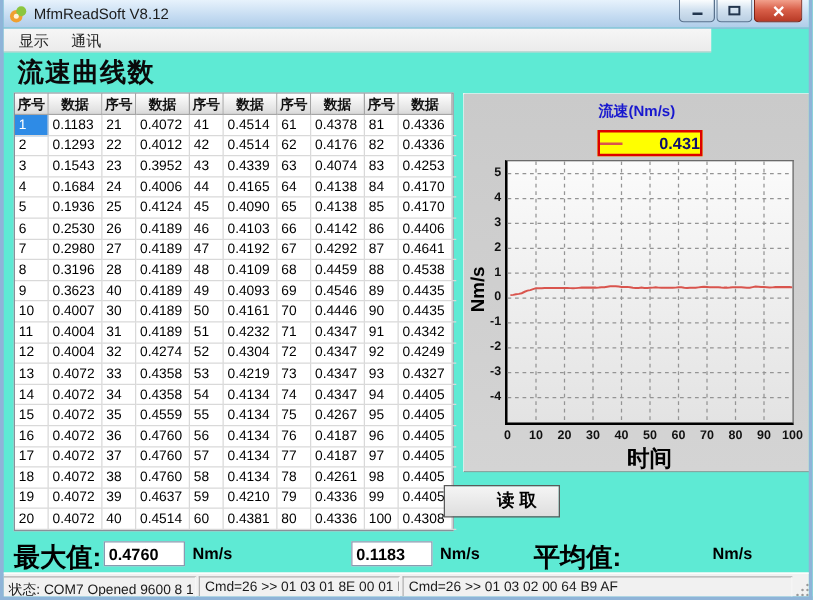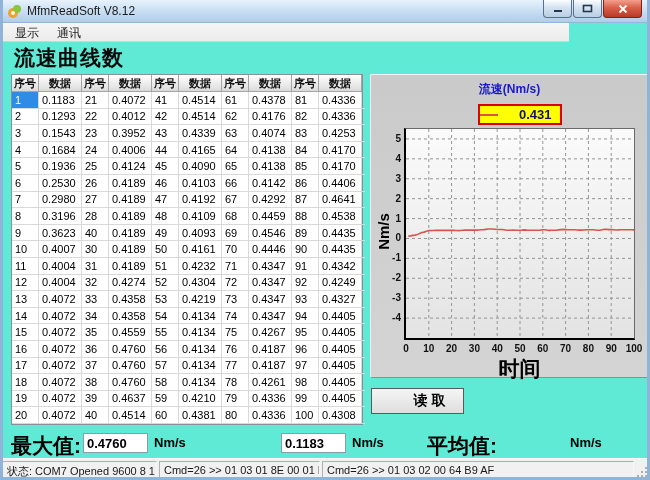--- a/index.html
+++ b/index.html
@@ -77,21 +77,21 @@
     border: 1px solid; border-color: #f2f2f2 #8f8f8f #8f8f8f #f2f2f2;
     border-radius: 2px;
   }
   .chart-title {
     position: absolute; left: 0; top: 6px; width: 100%;
     text-align: center; font-size: 12px; font-weight: bold; color: #1818cf;
   }
   .legend {
     position: absolute; left: 107px; top: 29px; width: 84px; height: 21px;
     background: #ffff00; border: 2px solid #dd0000;
-    display: flex; align-items: center; justify-content: flex-start; gap: 21px;
+    display: flex; align-items: center; justify-content: space-between; gap: 8px;
   }
   .legend-line { width: 18px; height: 2px; background: #d9544d; }
   .legend-val { font-size: 13px; font-weight: bold; color: #10106e; }
   .plot {
     position: absolute; left: 33px; top: 53px; width: 231px; height: 212px;
     background: linear-gradient(#fbfbfb, #e3e3e3);
     border: 1px solid #6a6a6a;
     border-left: 2px solid #000; border-bottom: 2px solid #000;
   }
   .ytick {
@@ -102,31 +102,31 @@
     position: absolute; width: 26px; text-align: center;
     font-size: 10px; font-weight: bold; color: #111;
   }
   .ylab {
     position: absolute; left: -13px; top: 148px; width: 50px;
     transform: rotate(-90deg); transform-origin: center;
     font-size: 15px; font-weight: bold; color: #000; text-align: center;
   }
   .xlab {
     position: absolute; left: 33px; top: 280px; width: 231px;
-    text-align: center; font-size: 21px; font-weight: bold; color: #000;
+    text-align: center; font-size: 18px; font-weight: bold; color: #000;
   }
   
   .btn {
     position: absolute; top: 388px; width: 93px; height: 26px;
     background: linear-gradient(#f5f5f5, #dedede);
     border: 1px solid #5a5a5a;
     font-family: inherit; font-size: 14px; font-weight: bold; color: #000;
     cursor: pointer;
   }
-  .btn-read { left: 368px; padding-left: 24px; }
+  .btn-read { left: 352px; padding-left: 24px; }
   .btn-save {
     left: 479px; border: 1px solid #1d1d1d;
     box-shadow: inset 0 0 0 1px #ececec, 0 0 0 1px #8c8c8c;
   }
   
   .stat-label {
     position: absolute; top: 432px; font-size: 21px; font-weight: bold; color: #000;
   }
   .stat-box {
     position: absolute; top: 433px; width: 65px; height: 20px;

